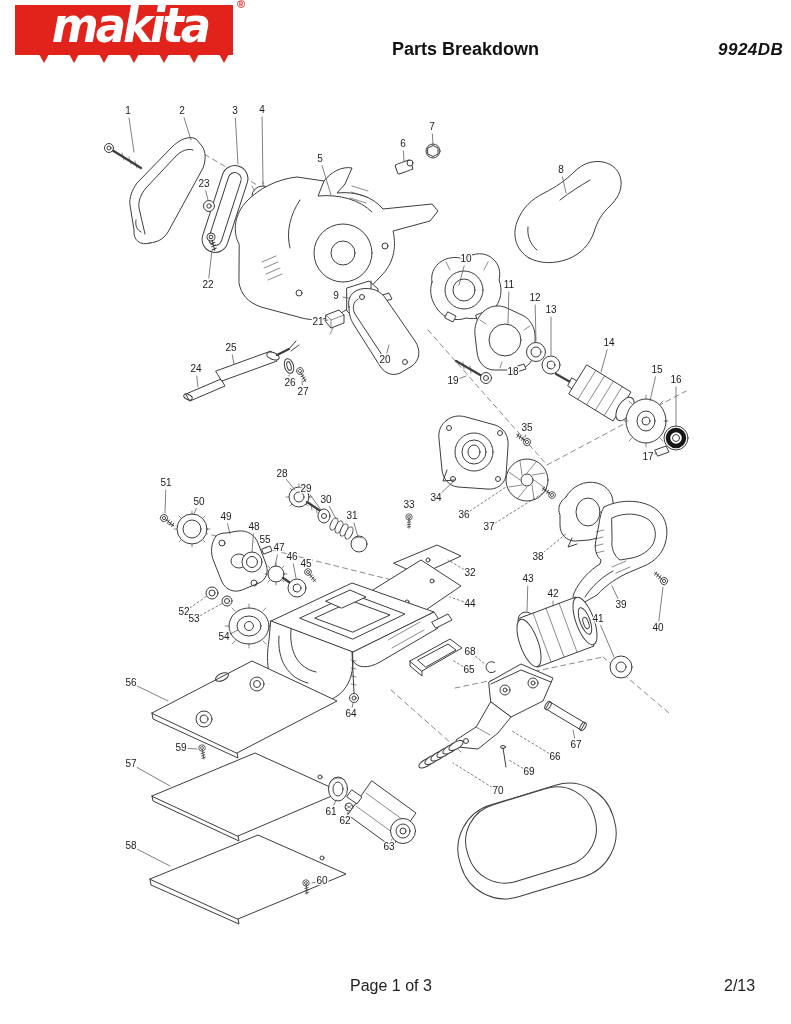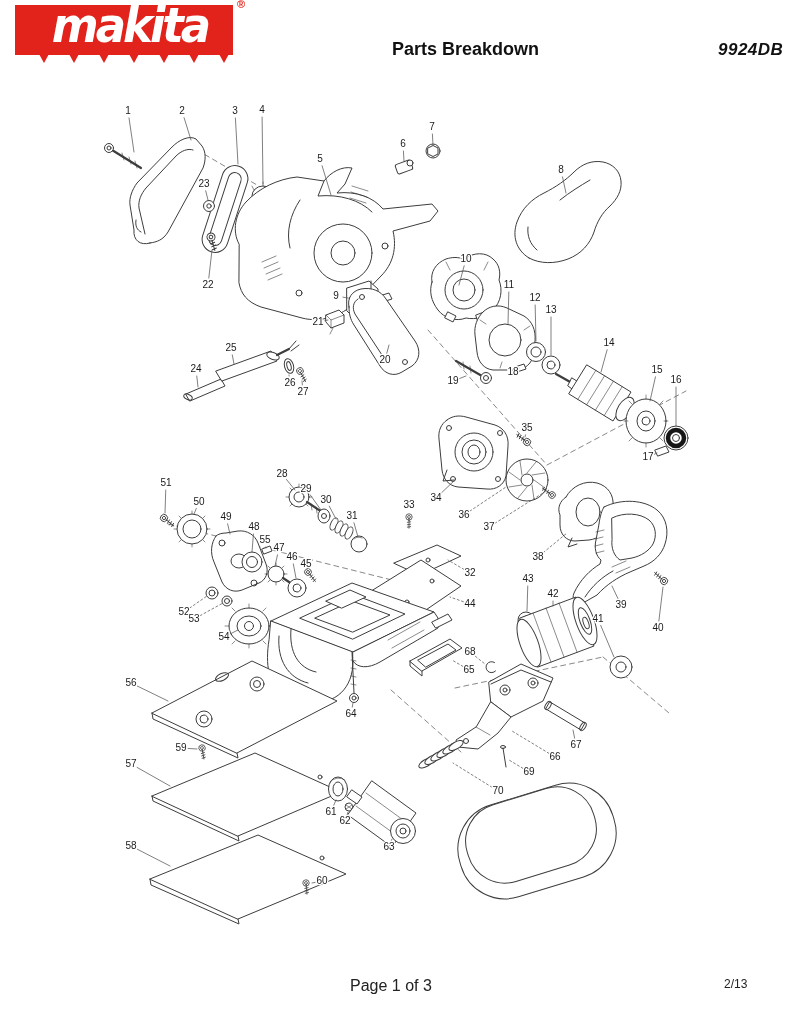--- a/index.html
+++ b/index.html
@@ -13,21 +13,21 @@
              font-size:45px;letter-spacing:-3px;color:#ffffff;transform:scaleY(1.08);}
   .logo-reg{position:absolute;left:222px;top:-7px;color:#e2231b;font-size:11px;font-weight:bold;}
   .logo-feet{position:absolute;left:24px;top:49px;width:190px;display:flex;justify-content:space-between;}
   .logo-feet span{width:0;height:0;border-left:5px solid transparent;border-right:5px solid transparent;
                   border-top:9px solid #e2231b;}
   .doc-title{position:absolute;left:344px;top:39px;font-size:18px;font-weight:bold;margin-left:48px;}
   .doc-model{position:absolute;left:718px;top:40px;font-size:17px;font-weight:bold;letter-spacing:.5px;font-style:italic;}
 
   
   .footer-page{position:absolute;left:350px;top:977px;font-size:16px;color:#222;}
-  .footer-rev{position:absolute;left:724px;top:977px;font-size:12px;color:#222;}
+  .footer-rev{position:absolute;left:724px;top:977px;font-size:16px;color:#222;}
 
   
   #diagram{position:absolute;left:0;top:0;}
   #diagram path,#diagram circle,#diagram ellipse,#diagram polygon,#diagram rect,#diagram line{
     stroke:#3d3d3d;stroke-width:1;fill:none;stroke-linejoin:round;stroke-linecap:round;}
   #diagram .f{fill:#ffffff;}
   #diagram .dash{stroke:#6a6a6a;stroke-width:.8;stroke-dasharray:5 4;}
   #diagram .leader{stroke:#555;stroke-width:.75;}
   #diagram .leader.dashed{stroke-dasharray:2 2.5;}
   #diagram .thick{stroke-width:2.2;}

